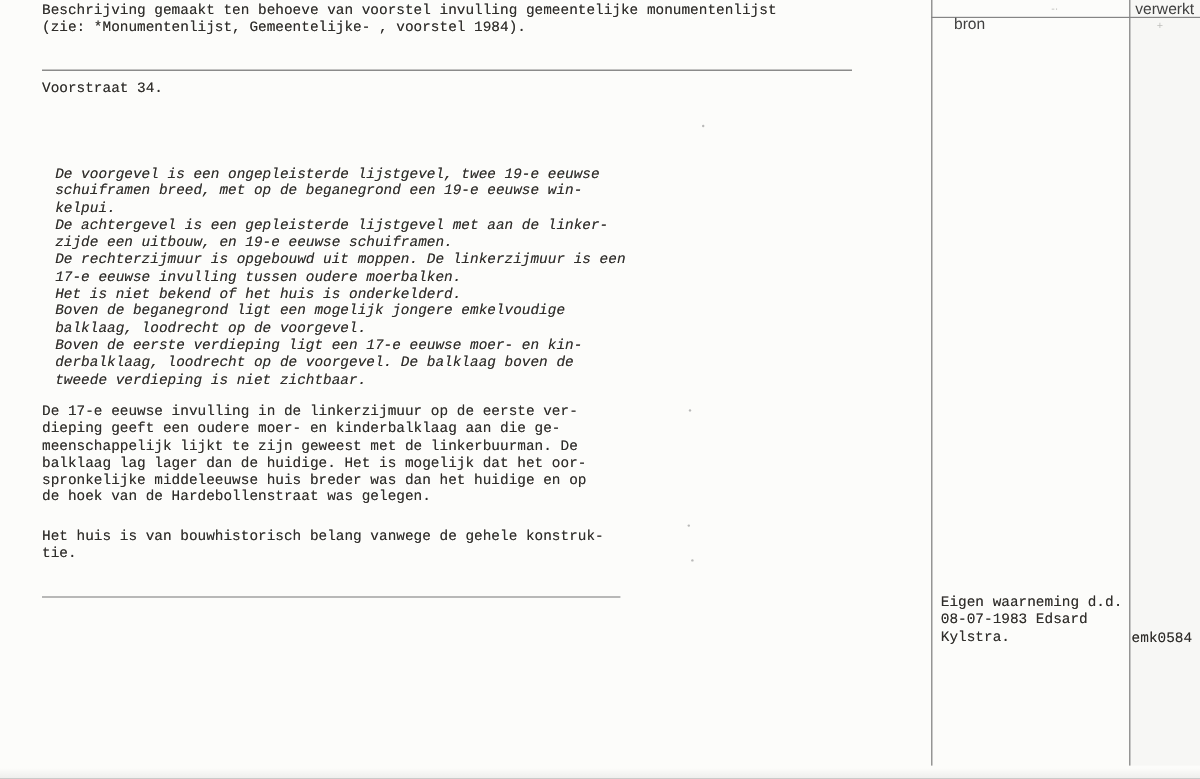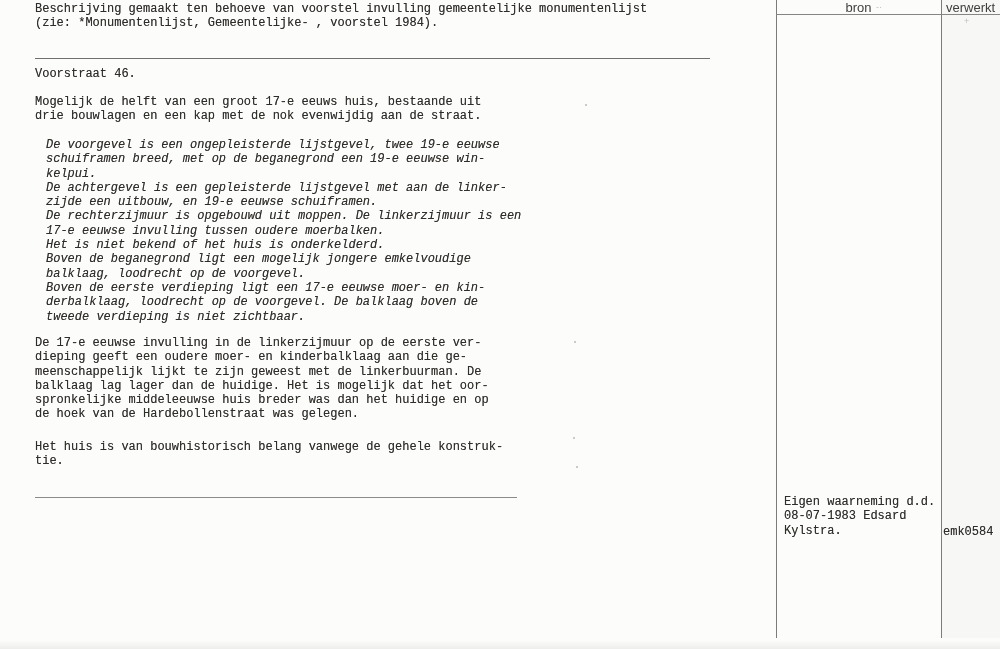--- a/index.html
+++ b/index.html
@@ -46,24 +46,22 @@
 </head>
 <body>
 
 <div class="page">
 
   <div class="typew" style="left:35px;top:2px;">Beschrijving gemaakt ten behoeve van voorstel invulling gemeentelijke monumentenlijst
 (zie: *Monumentenlijst, Gemeentelijke- , voorstel 1984).</div>
 
   <div class="rule-h" style="left:35px;top:58px;width:675px;"></div>
 
-  <div class="typew" style="left:35px;top:67px;">Voorstraat 46.</div>
+  <div class="typew" style="left:35px;top:67px;">Voorstraat 34.</div>
 
-  <div class="typew" style="left:35px;top:95px;">Mogelijk de helft van een groot 17-e eeuws huis, bestaande uit
-drie bouwlagen en een kap met de nok evenwijdig aan de straat.</div>
 
   <div class="typew" style="left:46px;top:138px;font-style:italic;">De voorgevel is een ongepleisterde lijstgevel, twee 19-e eeuwse
 schuiframen breed, met op de beganegrond een 19-e eeuwse win-
 kelpui.
 De achtergevel is een gepleisterde lijstgevel met aan de linker-
 zijde een uitbouw, en 19-e eeuwse schuiframen.
 De rechterzijmuur is opgebouwd uit moppen. De linkerzijmuur is een
 17-e eeuwse invulling tussen oudere moerbalken.
 Het is niet bekend of het huis is onderkelderd.
 Boven de beganegrond ligt een mogelijk jongere emkelvoudige
@@ -84,21 +82,21 @@
 
   <div class="rule-typed" style="left:35px;top:497px;width:482px;"></div>
 
 
   <div class="col-tint" style="left:942px;top:0;width:58px;height:638px;"></div>
 
   <div class="rule-v" style="left:776px;top:0;height:638px;"></div>
   <div class="rule-v" style="left:941px;top:0;height:638px;"></div>
   <div class="rule-h" style="left:776px;top:14px;width:224px;border-top-color:#858585;"></div>
 
-  <div class="sans" style="left:776px;top:0px;width:165px;text-align:center;">bron</div>
+  <div class="sans" style="left:776px;top:12px;width:165px;text-align:left;padding-left:19px;">bron</div>
 
   <div class="sans" style="left:946px;top:0px;text-align:center;">verwerkt</div>
 
   <div class="typew" style="left:784px;top:495px;">Eigen waarneming d.d.
 08-07-1983 Edsard
 Kylstra.</div>
 
   <div class="typew" style="left:943px;top:525px;">emk0584</div>
 
   <div class="speck" style="left:585px;top:104px;width:2px;height:2px;"></div>

